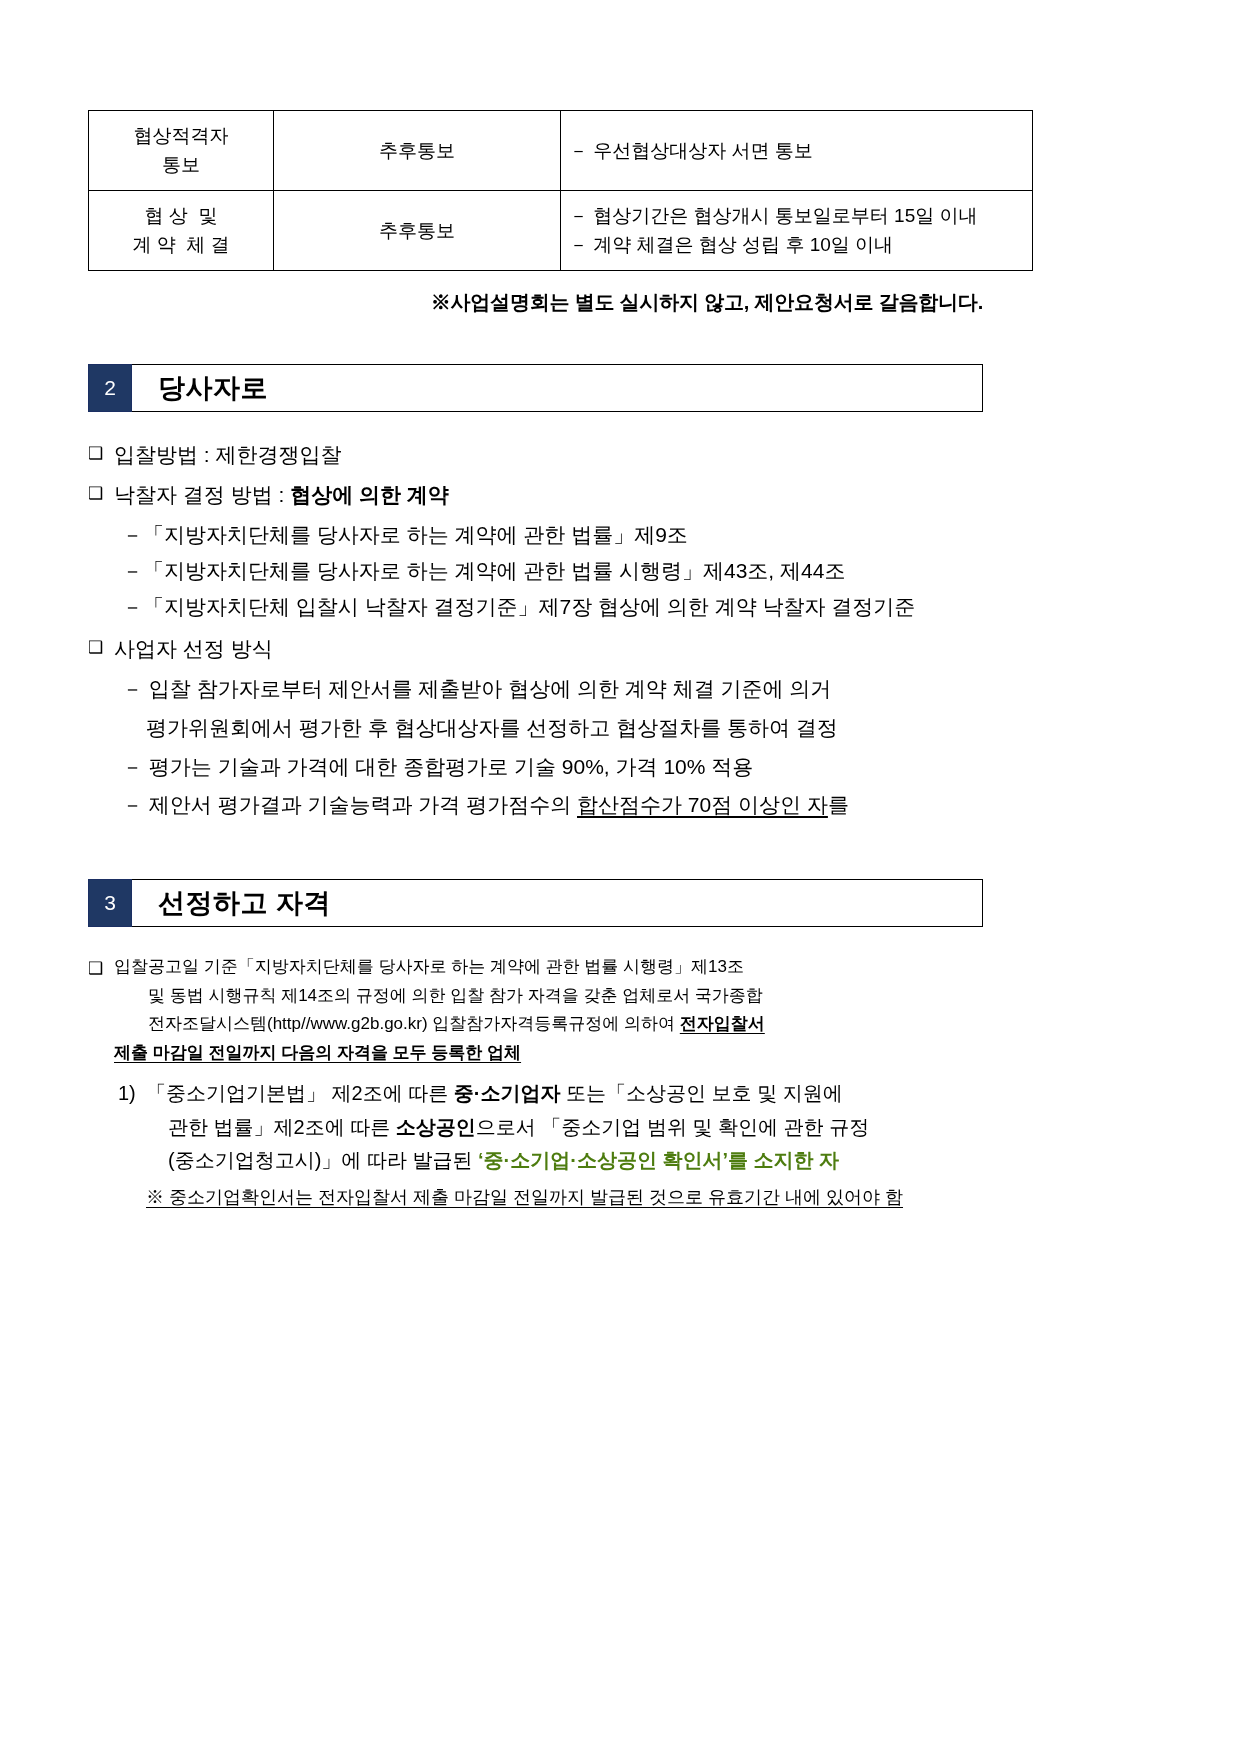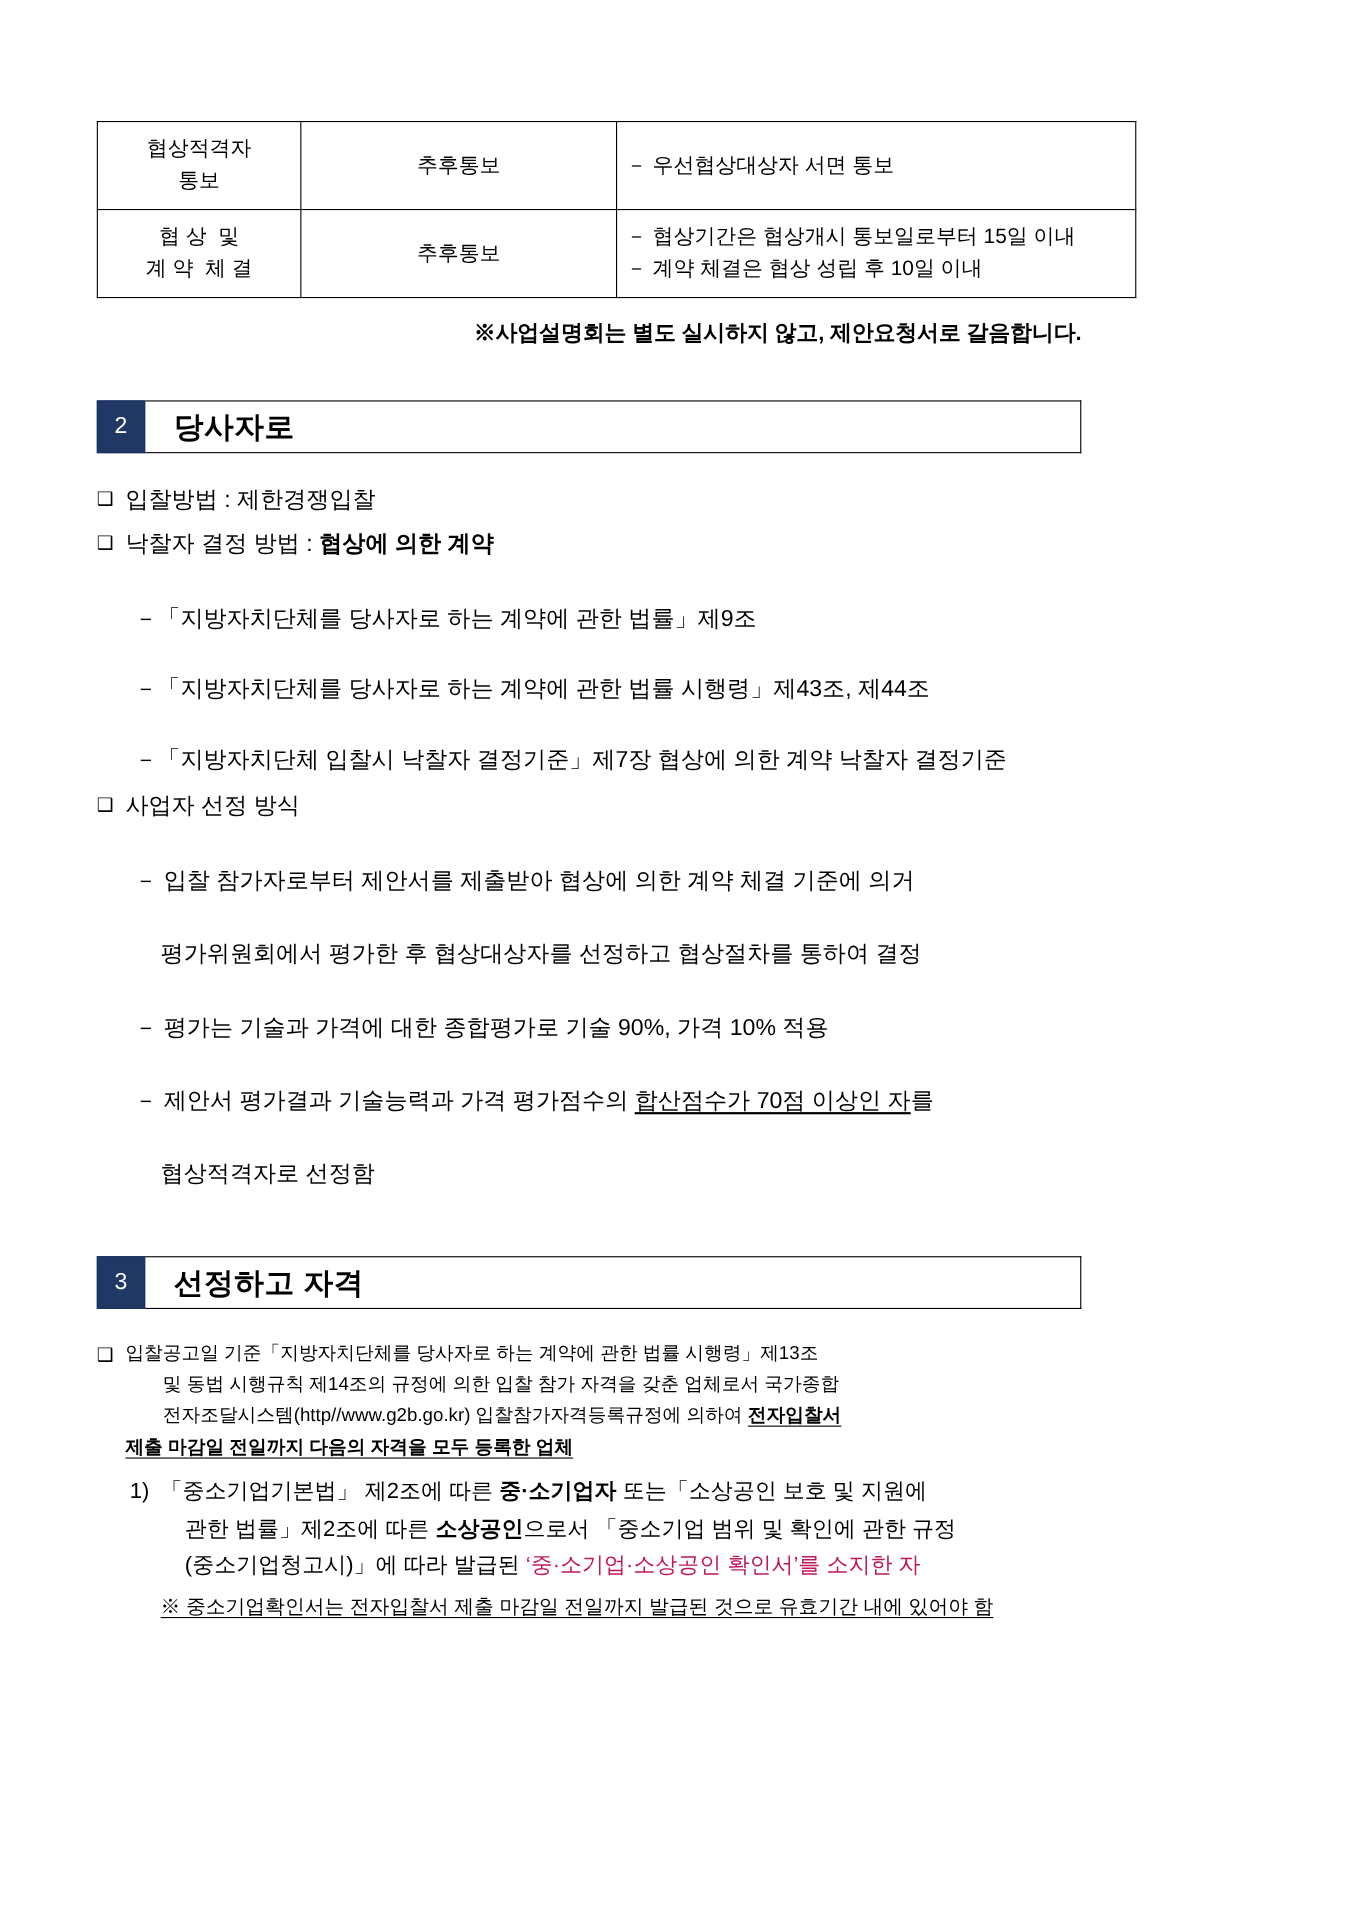--- a/index.html
+++ b/index.html
@@ -108,32 +108,32 @@
   }
   .li-text { flex: 1; }
   .b { font-weight: bold; }
 
   .sub {
     font-size: 21px;
     line-height: 1.62;
     margin: 2px 0 2px 34px;
     display: flex;
   }
-  .sub-text { flex: 1; margin-top: 28px; }
+  .sub-text { flex: 1; }
 
   .sub2 {
     font-size: 21px;
     line-height: 1.66;
     margin: 4px 0 4px 34px;
     display: flex;
     justify-content: flex-end;
   }
 
   .underline { text-decoration: underline; text-underline-offset: 4px; }
-  .blue { color: #be185d; font-weight: normal; }
+  .blue { color: #4d7c0f; font-weight: bold; }
 
   .para {
     font-size: 17px;
     line-height: 1.68;
     text-align: justify;
   }
   .indent1 { margin-left: 34px; }
   .numitem {
     display: flex;
     font-size: 20px;
@@ -229,23 +229,20 @@
       </div>
       <div class="sub2" style="margin-left:58px;">
         <span class="sub-text">평가위원회에서 평가한 후 협상대상자를 선정하고 협상절차를 통하여 결정</span>
       </div>
       <div class="sub2">
         <span class="sub-text">－ 평가는 기술과 가격에 대한 종합평가로 기술 90%, 가격 10% 적용</span>
       </div>
       <div class="sub2">
         <span class="sub-text"><span>－ 제안서 평가결과 기술능력과 가격 평가점수의 </span><span class="underline">합산점수가 70점 이상인 자</span><span>를</span></span>
       </div>
-      <div class="sub2" style="margin-left:58px;">
-        <span class="sub-text">협상적격자로 선정함</span>
-      </div>
     </div>
 
     <div class="section" style="margin-top:56px;">
       <div class="section-num">3</div>
       <div class="section-title-box">
         <span class="section-title">선정하고 자격</span>
       </div>
     </div>
 
     <div class="block">

